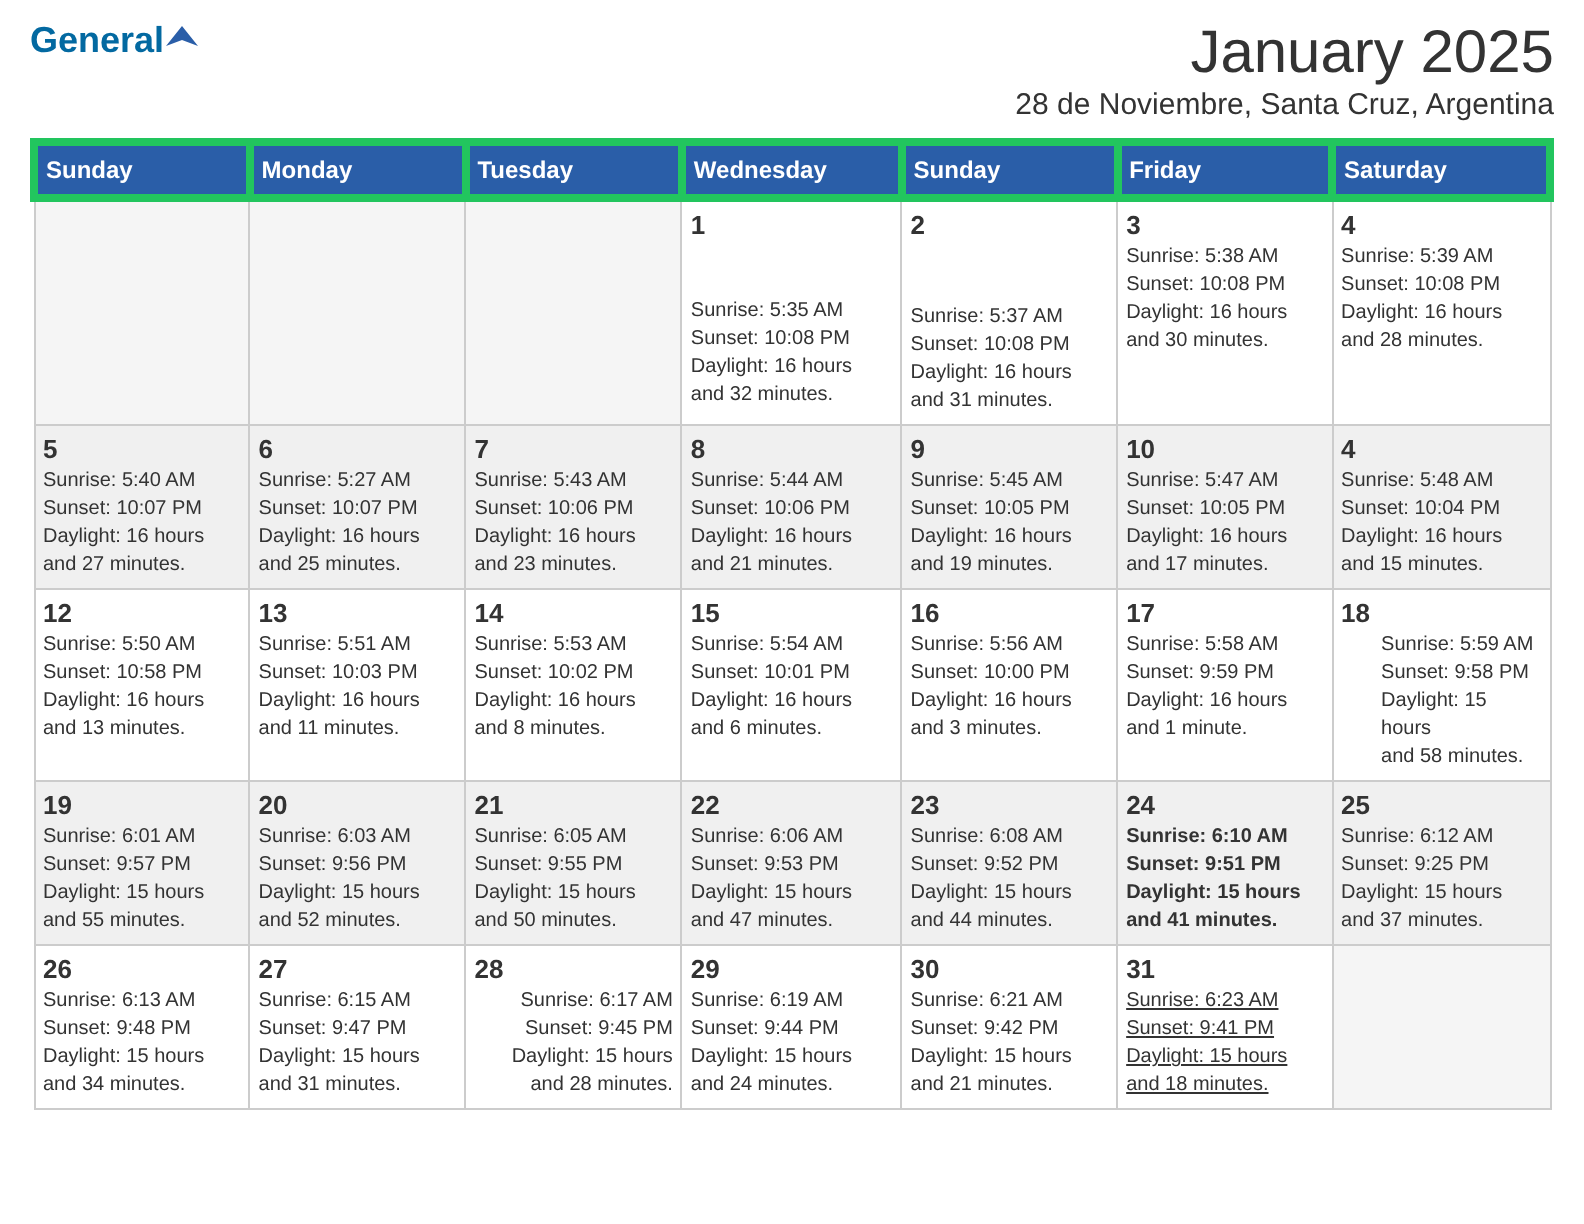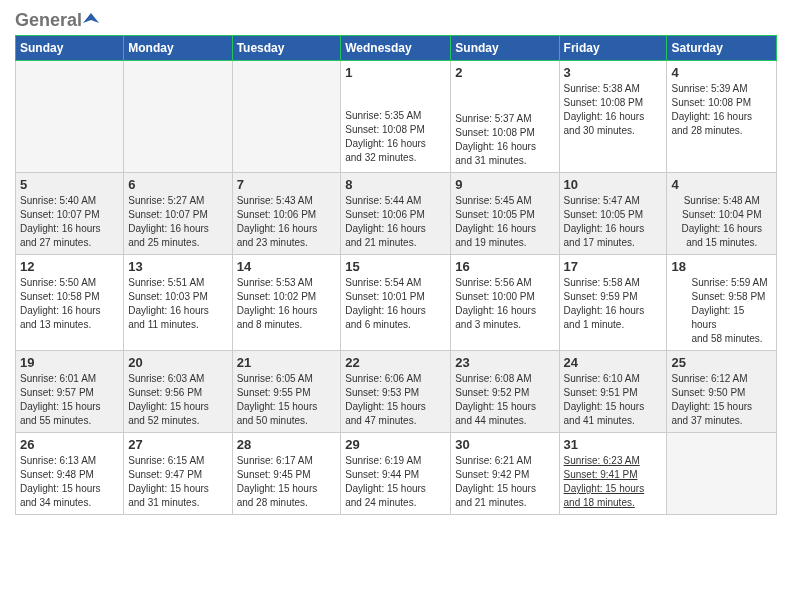--- a/index.html
+++ b/index.html
@@ -38,21 +38,21 @@
       border-collapse: collapse;
       font-size: 11px;
     }
     .calendar th {
       background-color: #2a5ea8;
       color: #fff;
       padding: 5px 4px;
       text-align: left;
       font-size: 12px;
       font-weight: bold;
-      border: 1px solid #22c55e;
+      border: 4px solid #22c55e;
     }
     .calendar td {
       border: 1px solid #ccc;
       vertical-align: top;
       padding: 4px;
       width: 113px;
       min-height: 75px;
       color: #333;
       background: #fff;
     }
@@ -73,26 +73,30 @@
     .row-alt td {
       background: #f0f0f0;
     }
   </style>
 </head>
 <body>
 
 <div class="header">
   <div class="logo">
     <div style="display:flex;align-items:center;">
-      <span style="font-size:18px;font-weight:bold;color:#737373;">General</span>
+      <span style="font-size:18px;font-weight:bold;color:#0369a1;">General</span>
       <svg width="16" height="14" viewBox="0 0 16 14" style="margin-left:1px;margin-top:-2px;">
         <polygon points="8,0 16,10 8,7 0,10" fill="#2a5ea8"></polygon>
       </svg>
     </div>
     <span style="font-size:18px;font-weight:bold;color:#2a5ea8;margin-top:-4px;"></span>
+  </div>
+  <div class="title-section">
+    <div class="calendar-title">January 2025</div>
+    <div class="calendar-subtitle">28 de Noviembre, Santa Cruz, Argentina</div>
   </div>
 </div>
 
 <table class="calendar">
   <thead>
     <tr>
     <th>Sunday</th>
         <th>Monday</th>
         <th>Tuesday</th>
         <th>Wednesday</th>
@@ -173,21 +177,21 @@
         </td>
         <td>
           <div class="day-number">10</div>
           <div class="day-info" style="white-space: pre-line;">Sunrise: 5:47 AM
 Sunset: 10:05 PM
 Daylight: 16 hours
 and 17 minutes.</div>
         </td>
         <td>
           <div class="day-number">4</div>
-          <div class="day-info" style="white-space: pre-line; text-align: center;">Sunrise: 5:48 AM
+          <div class="day-info" style="white-space: pre-line;">Sunrise: 5:48 AM
 Sunset: 10:04 PM
 Daylight: 16 hours
 and 15 minutes.</div>
         </td>
       </tr>
       <tr>
         <td>
           <div class="day-number">12</div>
           <div class="day-info" style="white-space: pre-line;">Sunrise: 5:50 AM
 Sunset: 10:58 PM
@@ -268,29 +272,29 @@
         </td>
         <td>
           <div class="day-number">23</div>
           <div class="day-info" style="white-space: pre-line;">Sunrise: 6:08 AM
 Sunset: 9:52 PM
 Daylight: 15 hours
 and 44 minutes.</div>
         </td>
         <td>
           <div class="day-number">24</div>
-          <div class="day-info" style="white-space: pre-line;">Sunrise: 6:10 AM
+          <div class="day-info" style="white-space: pre-line; font-weight: bold;">Sunrise: 6:10 AM
 Sunset: 9:51 PM
 Daylight: 15 hours
 and 41 minutes.</div>
         </td>
         <td>
           <div class="day-number">25</div>
           <div class="day-info" style="white-space: pre-line;">Sunrise: 6:12 AM
-Sunset: 9:50 PM
+Sunset: 9:25 PM
 Daylight: 15 hours
 and 37 minutes.</div>
         </td>
       </tr>
       <tr>
         <td>
           <div class="day-number">26</div>
           <div class="day-info" style="white-space: pre-line;">Sunrise: 6:13 AM
 Sunset: 9:48 PM
 Daylight: 15 hours
@@ -298,21 +302,21 @@
         </td>
         <td>
           <div class="day-number">27</div>
           <div class="day-info" style="white-space: pre-line;">Sunrise: 6:15 AM
 Sunset: 9:47 PM
 Daylight: 15 hours
 and 31 minutes.</div>
         </td>
         <td>
           <div class="day-number">28</div>
-          <div class="day-info" style="white-space: pre-line;">Sunrise: 6:17 AM
+          <div class="day-info" style="white-space: pre-line; text-align: right;">Sunrise: 6:17 AM
 Sunset: 9:45 PM
 Daylight: 15 hours
 and 28 minutes.</div>
         </td>
         <td>
           <div class="day-number">29</div>
           <div class="day-info" style="white-space: pre-line;">Sunrise: 6:19 AM
 Sunset: 9:44 PM
 Daylight: 15 hours
 and 24 minutes.</div>

